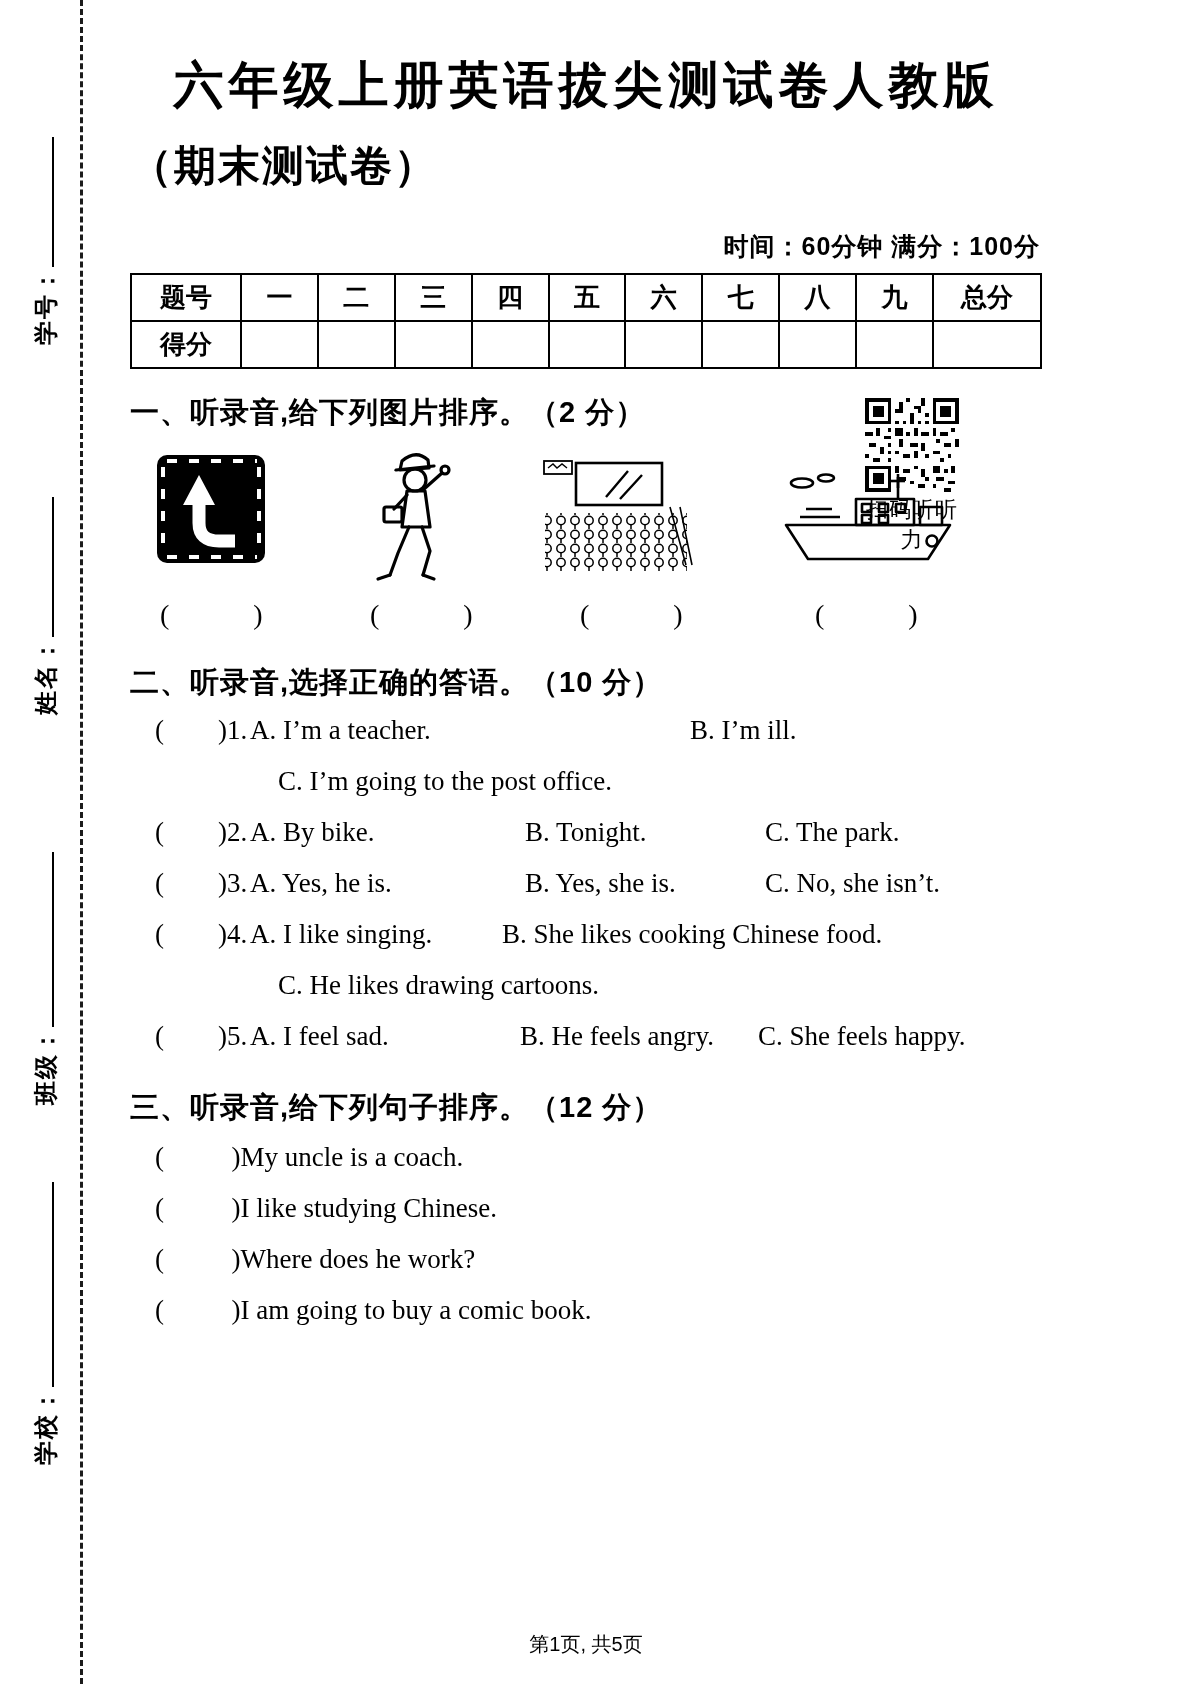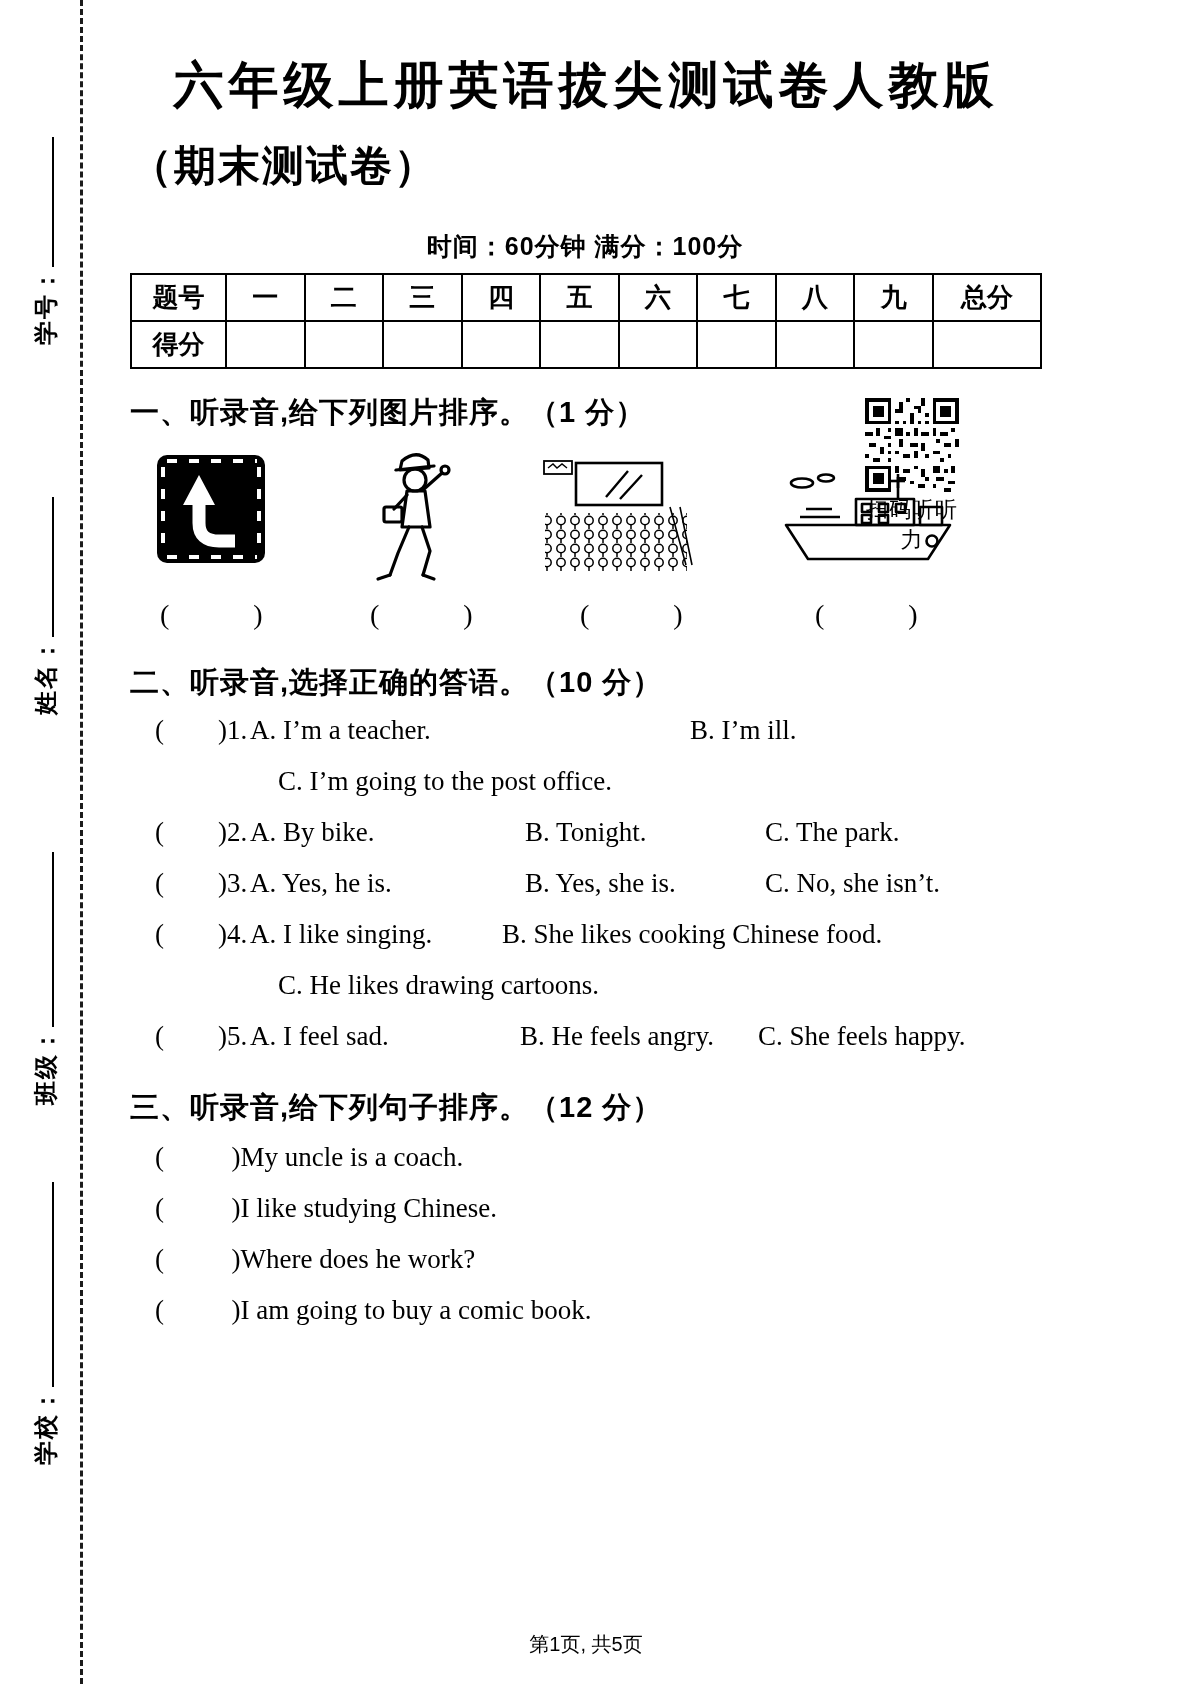--- a/index.html
+++ b/index.html
@@ -21,31 +21,31 @@
   }
   .fill-line { display:inline-block; border-bottom:2.5px solid #000; height:6px; }
   
   .content { position:absolute; left:130px; top:0; width:912px; }
   .title {
     margin-top:52px; text-align:center; font-size:50px; font-weight:700;
     letter-spacing:5px;
   }
   .subtitle { margin-top:19px; text-align:left; font-size:42px; font-weight:700; letter-spacing:2px; }
   .meta {
-    margin-top:36px; text-align:center; font-size:25px; font-weight:700;
+    margin-top:36px; text-align:right; font-size:25px; font-weight:700;
     font-family:"Liberation Sans", sans-serif; letter-spacing:1px; padding-right:2px;
   }
   table.score-table {
     margin-top:10px; width:100%; border-collapse:collapse; table-layout:fixed;
     font-family:"Liberation Sans", sans-serif; font-size:26px; font-weight:600;
   }
   table.score-table td, table.score-table th {
     border:2.5px solid #000; height:47px; text-align:center; vertical-align:middle;
   }
-  .col-label { width:95px; }
+  .col-label { width:110px; }
   .col-total { width:108px; }
   .listening-title-row { margin-top:38px; height:42px; }
   .listening-title {
     display:inline-block; margin-left:234px; font-size:31px; font-weight:700;
     font-family:"Liberation Sans", sans-serif;
   }
   .part-heading {
     margin-top:24px; font-size:29px; font-weight:700;
     font-family:"Liberation Sans", sans-serif; letter-spacing:1px;
   }
@@ -200,21 +200,21 @@
         <td></td>
         <td></td>
         <td></td>
         <td></td>
         <td></td>
       </tr>
     </tbody>
       </table>
 
 
-    <div class="part-heading">一、听录音,给下列图片排序。（1 分）</div>
+    <div class="part-heading">一、听录音,给下列图片排序。（2 分）</div>
 
     <div class="images-row">
 
       <div class="img-box" style="left:25px; top:6px">
         <svg width="112" height="112" viewBox="0 0 112 112">
           <rect x="2" y="2" width="108" height="108" rx="10" fill="#000"></rect>
           <g stroke="#fff" stroke-width="4" stroke-dasharray="10 12" fill="none">
             <line x1="12" y1="8" x2="102" y2="8"></line>
             <line x1="12" y1="104" x2="102" y2="104"></line>
             <line x1="8" y1="14" x2="8" y2="102"></line>

